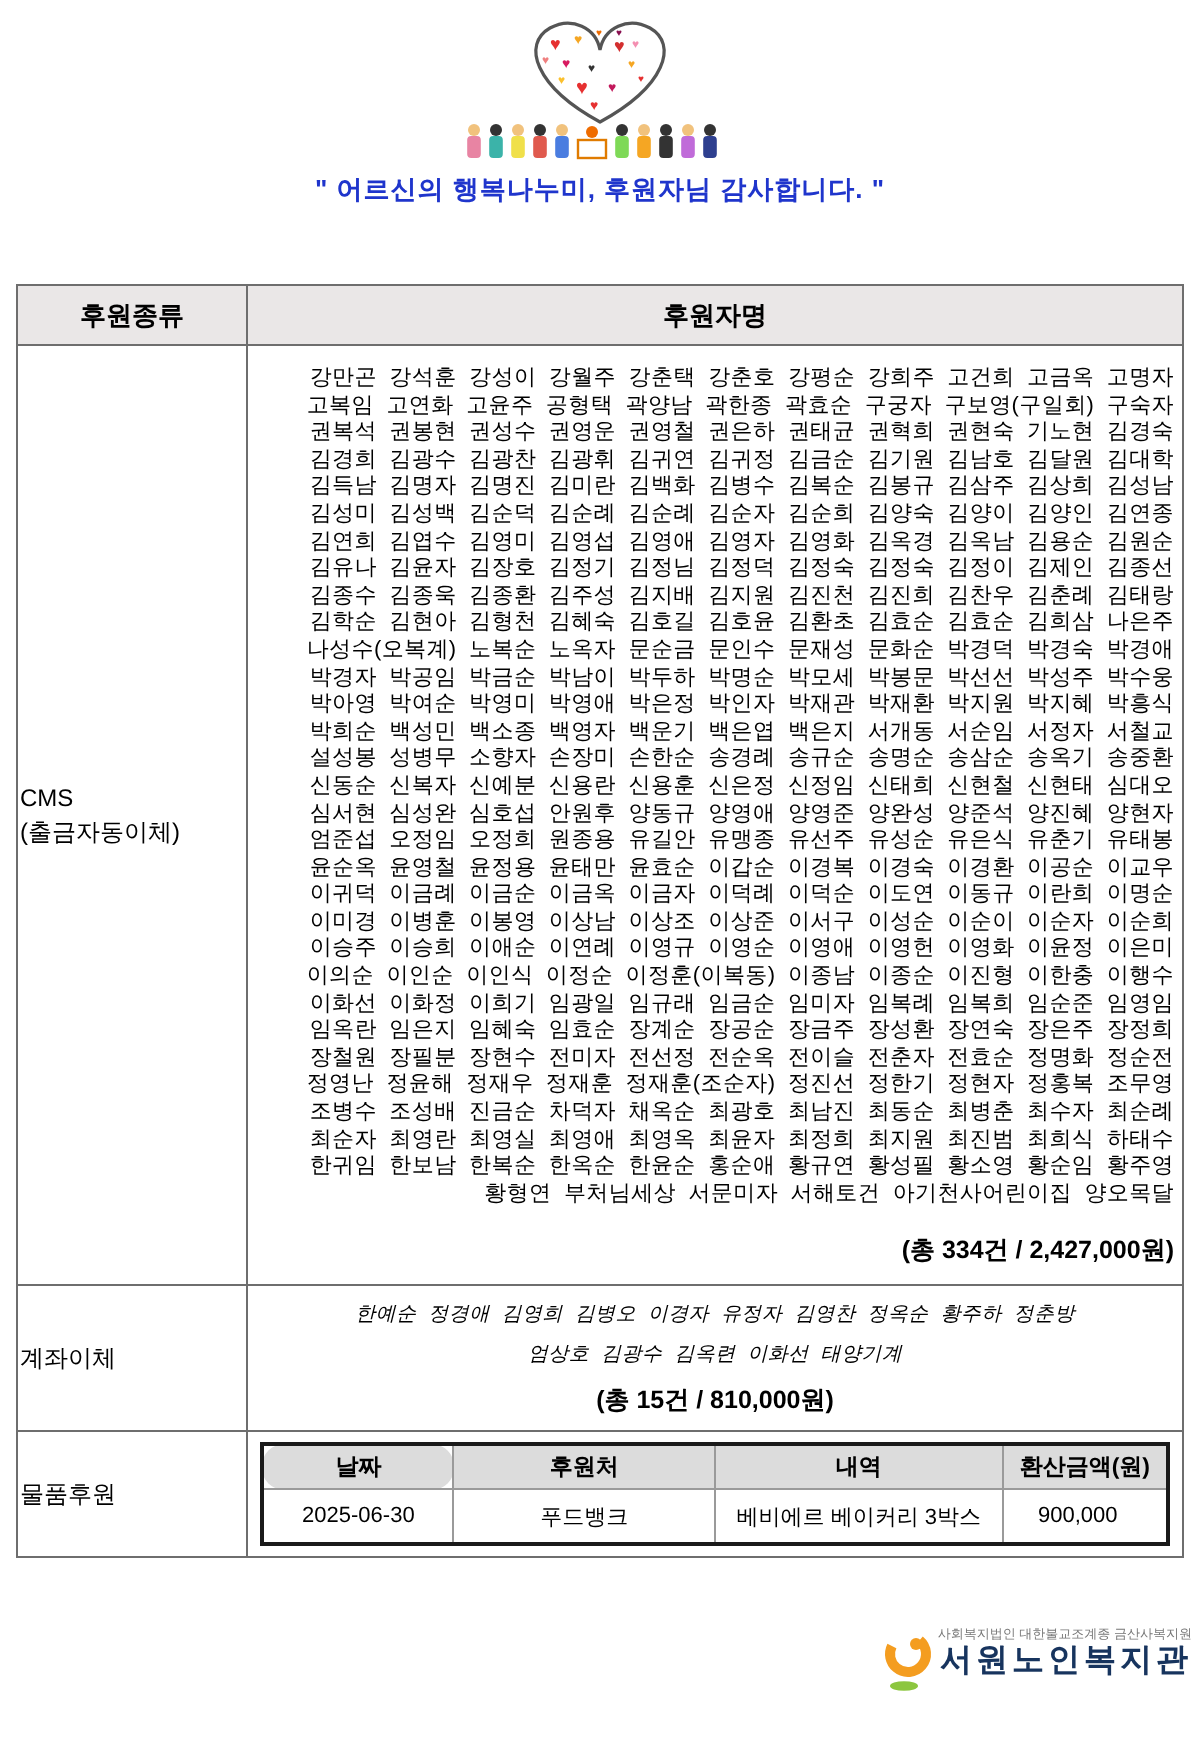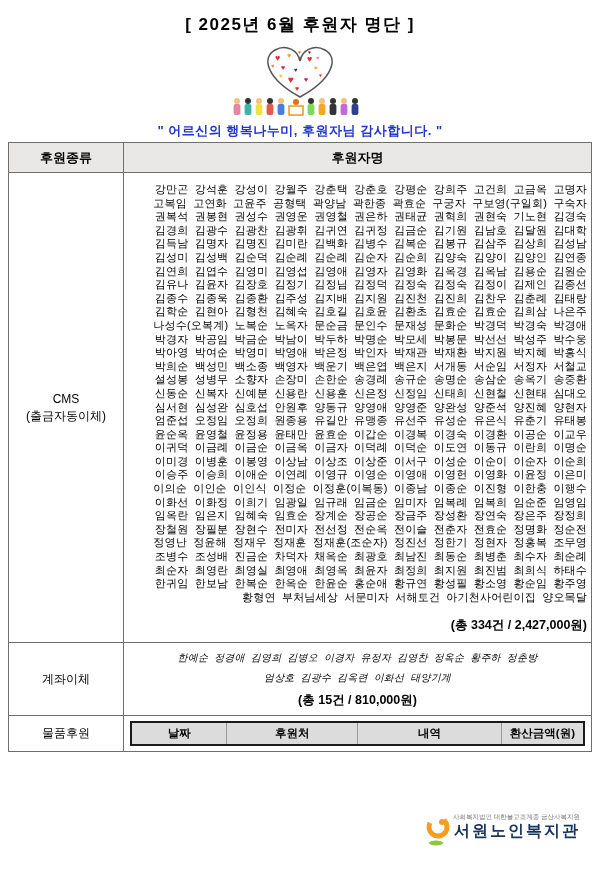--- a/index.html
+++ b/index.html
@@ -5,45 +5,44 @@
   html,body{margin:0;padding:0;background:#fff;}
   .page{position:relative;width:600px;height:877px;background:#fff;overflow:hidden;
         font-family:"Liberation Sans",sans-serif;color:#000;}
   .title{ text-align:center;padding-top:13px;font-size:17px;font-weight:bold;letter-spacing:1.5px;}
   .illu{display:block;margin:3px auto 0;}
   .quote{text-align:center;color:#1f35cc;font-weight:bold;font-size:13px;margin-top:1px;letter-spacing:0.5px;}
   table.main{position:absolute;left:8px;top:142px;width:584px;border-collapse:collapse;table-layout:fixed;}
   table.main th, table.main td{border:1px solid #6e6e6e;}
   table.main th{background:#eae7e7;font-size:13px;font-weight:bold;height:27px;text-align:center;}
   .col-type{width:112px;}
-  .label-cell{text-align:center;vertical-align:middle;font-size:12px;line-height:17px;background:#fff;}
+  .label-cell{vertical-align:middle;font-size:12px;line-height:17px;background:#fff;}
   .names-cell{vertical-align:top;text-align:right;padding:10px 4px 8px;}
   .names{width:100%;}
   .name-line{font-size:11px;line-height:13.6px;white-space:nowrap;word-spacing:3px;letter-spacing:0.2px;}
   .bank-lines .name-line{line-height:20px;font-size:10px;font-style:italic;}
   .total{font-weight:bold;font-size:12.5px;margin-top:13px;}
   .bank-cell{vertical-align:middle;text-align:center;padding:4px;}
   .bank-cell .total{margin-top:2px;line-height:20px;}
   .goods-cell{vertical-align:middle;padding:5px 6px;}
   table.goods{width:100%;border-collapse:collapse;border:2px solid #1a1a1a;table-layout:fixed;}
   table.goods th, table.goods td{border:1px solid #9a9a9a;font-size:11px;height:24px;text-align:center;}
   table.goods th{background:#dcdcdc;font-weight:bold;height:19px;font-size:11.5px;}
-  .g-date{width:21%;} .g-donor{width:29%;} .g-desc{width:32%;} .g-amt{width:18%;}
+  .g-date{width:21%;border-radius:11px;} .g-donor{width:29%;} .g-desc{width:32%;} .g-amt{width:18%;}
   td.amt{text-align:right;padding-right:8px;}
-  .footer{position:absolute;right:20px;top:813px;display:flex;align-items:flex-start;justify-content:flex-end;}
+  .footer{position:absolute;right:4px;top:813px;display:flex;align-items:flex-start;justify-content:flex-end;}
   .footer .txt{display:flex;flex-direction:column;align-items:flex-end;}
   .org-small{font-size:6.5px;color:#777;letter-spacing:0;white-space:nowrap;}
   .org-name{font-size:16px;font-weight:bold;color:#17345e;letter-spacing:2px;line-height:17px;}
 </style>
 </head>
 <body>
 
 <div class="page">
 
-  <div class="title">[ 2025년 6월 후원자 명단 ]</div>
 
   <svg class="illu" width="170" height="82" viewBox="0 0 170 82">
     <path d="M85,58 C52,40 46,19 60,11 C71,5 83,11 85,22 C87,11 99,5 110,11 C124,19 118,40 85,58 Z" fill="#ffffff" stroke="#555" stroke-width="1.6"></path>
     <text x="60" y="22" font-size="9" fill="#e63030">♥</text>
     <text x="72" y="19" font-size="7" fill="#f5a623">♥</text>
     <text x="92" y="23" font-size="9" fill="#d32f2f">♥</text>
     <text x="66" y="31" font-size="7" fill="#d81b60">♥</text>
     <text x="79" y="33" font-size="6" fill="#333">♥</text>
     <text x="99" y="31" font-size="6" fill="#f5a623">♥</text>
     <text x="56" y="29" font-size="6" fill="#f08080">♥</text>
@@ -168,20 +167,26 @@
       <td class="label-cell">물품후원</td>
       <td class="goods-cell">
         <table class="goods">
           <tbody>
                 <tr>
             <th class="g-date">날짜</th>
             <th class="g-donor">후원처</th>
             <th class="g-desc">내역</th>
             <th class="g-amt">환산금액(원)</th>
           </tr>
+          <tr>
+            <td>2025-06-30</td>
+            <td>푸드뱅크</td>
+            <td>베비에르 베이커리 3박스</td>
+            <td class="amt">900,000</td>
+          </tr>
         </tbody>
             </table>
       </td>
     </tr>
   </tbody>
     </table>
 
   <div class="footer">
     <svg width="30" height="34" viewBox="0 0 30 34">
       <circle cx="15" cy="14" r="9" fill="none" stroke="#f49d20" stroke-width="5" stroke-dasharray="40 17" transform="rotate(-50 15 14)"></circle>

